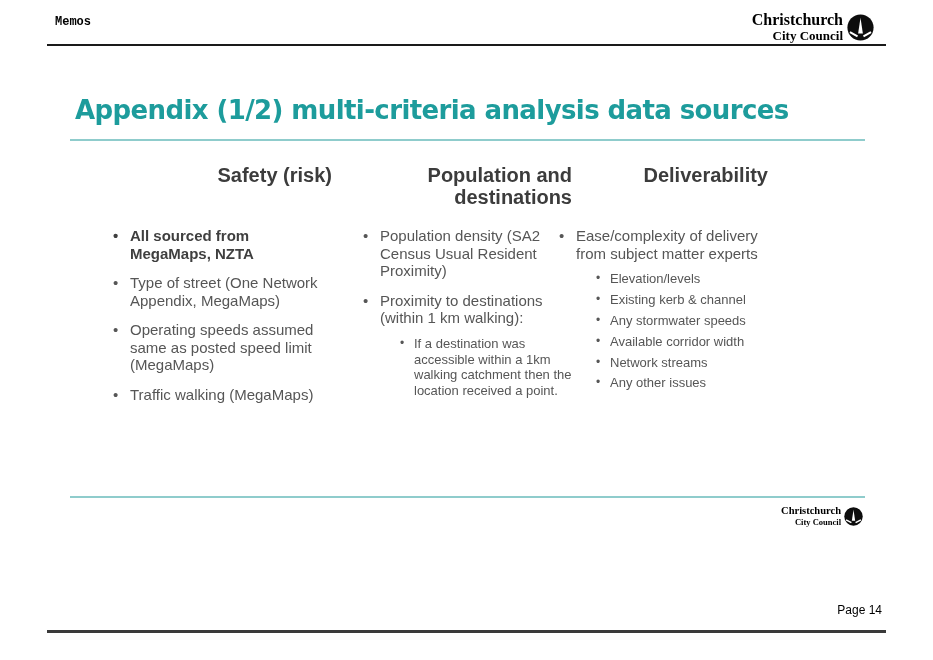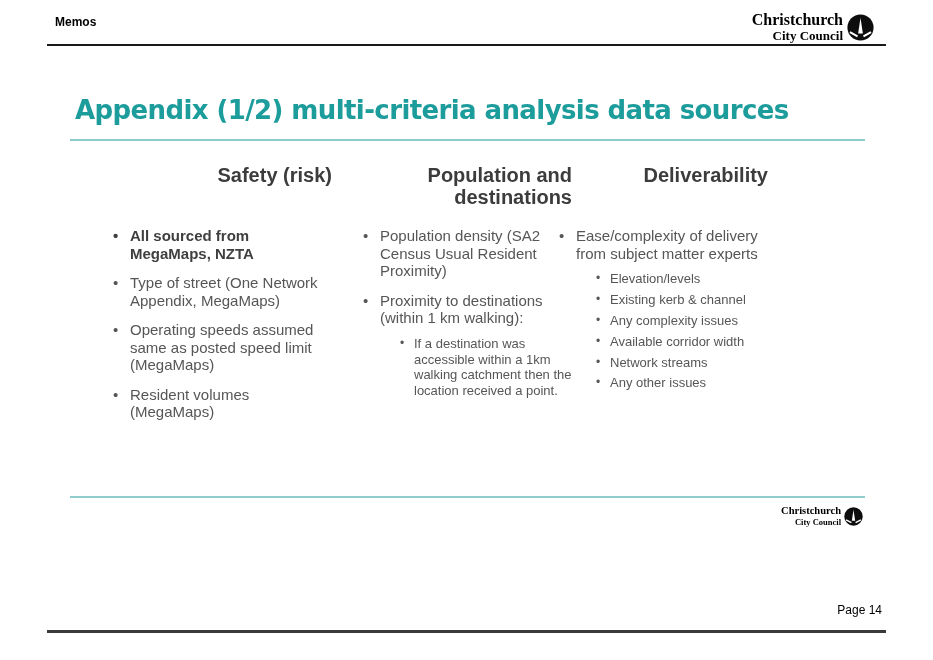--- a/index.html
+++ b/index.html
@@ -14,21 +14,21 @@
   .page{
     position:relative;
     width:933px;height:660px;
     background:#ffffff;
     font-family:"Liberation Sans", sans-serif;
     overflow:hidden;
   }
   
   .memos{
     position:absolute;left:55px;top:15px;
-    font-size:12px;font-weight:bold;color:#000;
+    font-size:12px;font-weight:bold;color:#000;font-family:Liberation Mono, monospace;
   }
   .header-rule{
     position:absolute;left:47px;top:44px;width:839px;height:2px;
     background:#1a1a1a;
   }
   .logo{
     position:absolute;display:flex;align-items:center;gap:4px;
   }
   .logo-top{top:12px;right:59px;}
   .logo-text{
@@ -118,41 +118,41 @@
   <div class="title">Appendix (1/2) multi-criteria analysis data sources</div>
   <div class="title-rule"></div>
 
   <div class="columns">
     <div class="col col-1">
       <div class="col-heading">Safety (risk)</div>
       <div class="col-list">
           <div class="bullet bold"><span class="dot">•</span><span class="btext">All sourced from MegaMaps, NZTA</span></div>
           <div class="bullet"><span class="dot">•</span><span class="btext">Type of street (One Network Appendix, MegaMaps)</span></div>
           <div class="bullet"><span class="dot">•</span><span class="btext">Operating speeds assumed same as posted speed limit (MegaMaps)</span></div>
-          <div class="bullet"><span class="dot">•</span><span class="btext">Resident volumes (MegaMaps)</span></div>
+          <div class="bullet"><span class="dot">•</span><span class="btext">Traffic walking (MegaMaps)</span></div>
         </div>
     </div>
     <div class="col col-2">
       <div class="col-heading">Population and destinations</div>
       <div class="col-list">
           <div class="bullet"><span class="dot">•</span><span class="btext">Population density (SA2 Census Usual Resident Proximity)</span></div>
           <div class="bullet"><span class="dot">•</span><span class="btext">Proximity to destinations (within 1 km walking):</span></div>
           <div class="sublist">
             <div class="sub-bullet"><span class="dot">•</span><span class="btext">If a destination was accessible within a 1km walking catchment then the location received a point.</span></div>
           </div>
         </div>
     </div>
     <div class="col col-3">
       <div class="col-heading">Deliverability</div>
       <div class="col-list">
           <div class="bullet"><span class="dot">•</span><span class="btext">Ease/complexity of delivery from subject matter experts</span></div>
           <div class="sublist">
             <div class="sub-bullet"><span class="dot">•</span><span class="btext">Elevation/levels</span></div>
             <div class="sub-bullet"><span class="dot">•</span><span class="btext">Existing kerb &amp; channel</span></div>
-            <div class="sub-bullet"><span class="dot">•</span><span class="btext">Any complexity issues</span></div>
+            <div class="sub-bullet"><span class="dot">•</span><span class="btext">Any stormwater speeds</span></div>
             <div class="sub-bullet"><span class="dot">•</span><span class="btext">Available corridor width</span></div>
             <div class="sub-bullet"><span class="dot">•</span><span class="btext">Network streams</span></div>
             <div class="sub-bullet"><span class="dot">•</span><span class="btext">Any other issues</span></div>
           </div>
         </div>
     </div>
   </div>
 
   <div class="bottom-rule"></div>
 

